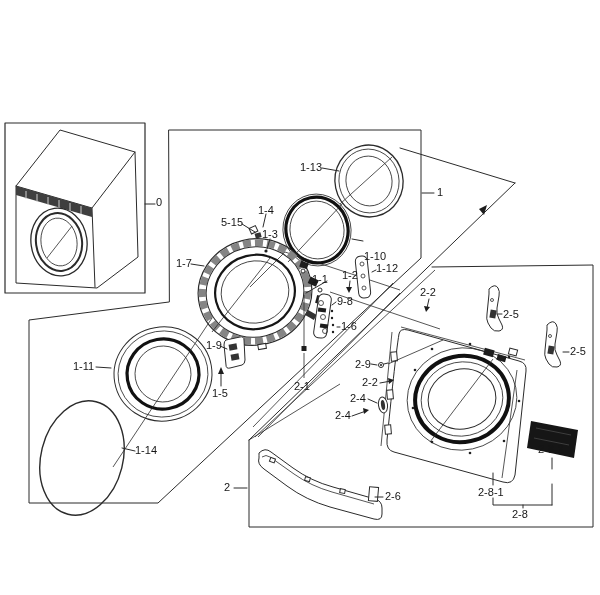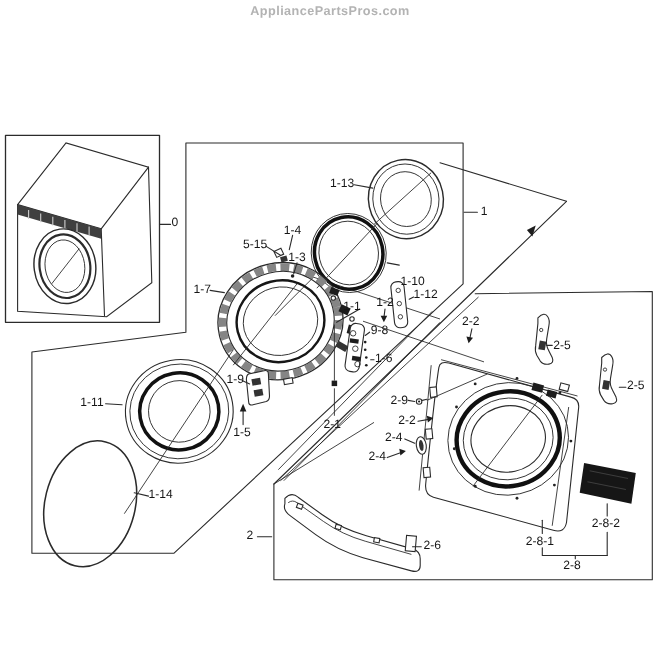--- a/index.html
+++ b/index.html
@@ -12,21 +12,20 @@
   svg .ln{fill:none;stroke:#2b2b2b;stroke-width:1;stroke-linecap:round;stroke-linejoin:round;}
   svg .thin{fill:none;stroke:#2b2b2b;stroke-width:.8;}
   svg .part{fill:#ffffff;stroke:#2b2b2b;stroke-width:1;}
   svg .dark{fill:#1d1d1d;stroke:none;}
 </style>
 </head>
 <body>
 
 <div class="canvas">
 
-  <div class="watermark">AppliancePartsPros.com</div>
 
   <svg class="art" width="600" height="595" viewBox="0 0 600 595">
 
     <g>
       <rect x="5" y="123" width="140" height="170" class="ln" style="stroke-width:1.2"></rect>
       <g>
         <path class="part" d="M16,186 L60,130 L135,152 L138,257 L97,288 L16,283 Z"></path>
         <path class="ln" d="M16,186 L92,208 L95,287"></path>
         <path class="ln" d="M92,208 L135,152"></path>
         <path d="M16,186 L92,208 L92,217 L16,195 Z" fill="#3f3f3f" stroke="none"></path>
@@ -280,16 +279,16 @@
   <div class="lbl" style="left:503px;top:309px">2-5</div>
   <div class="lbl" style="left:570px;top:346px">2-5</div>
   <div class="lbl" style="left:355px;top:359px">2-9</div>
   <div class="lbl" style="left:362px;top:377px">2-2</div>
   <div class="lbl" style="left:350px;top:393px">2-4</div>
   <div class="lbl" style="left:335px;top:410px">2-4</div>
   <div class="lbl" style="left:294px;top:381px">2-1</div>
   <div class="lbl" style="left:224px;top:482px">2</div>
   <div class="lbl" style="left:385px;top:491px">2-6</div>
   <div class="lbl" style="left:478px;top:487px">2-8-1</div>
-  <div class="lbl" style="left:538px;top:471px">2-8-2</div>
+  <div class="lbl" style="left:538px;top:444px">2-8-2</div>
   <div class="lbl" style="left:512px;top:509px">2-8</div>
 
 </div>
 
 </body></html>

